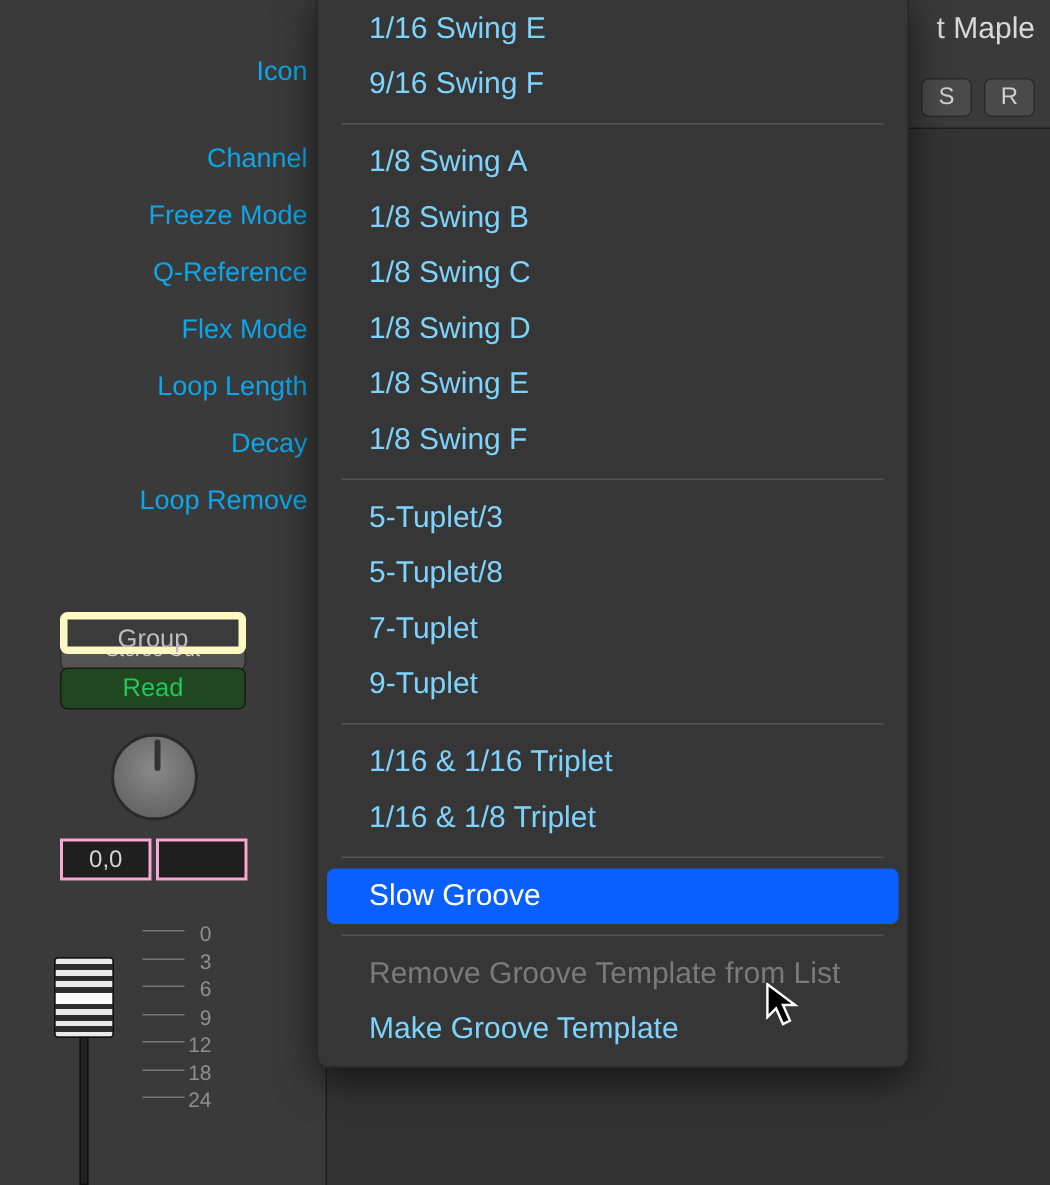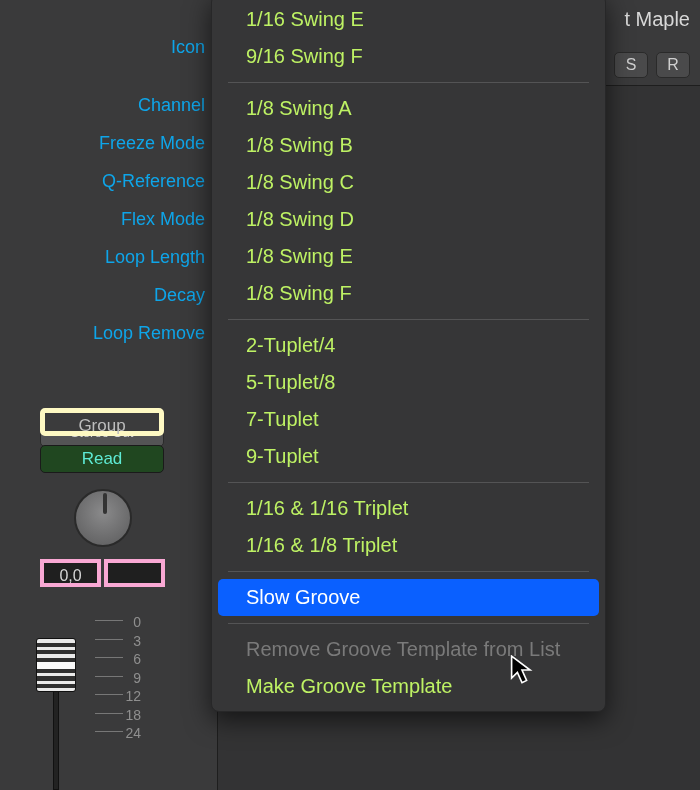--- a/index.html
+++ b/index.html
@@ -63,21 +63,21 @@
       position: absolute;
       left: 40px;
       top: 445px;
       width: 124px;
       height: 28px;
       background: #204720;
       border: 1px solid #1a1a1a;
       border-radius: 5px;
       text-align: center;
       line-height: 25px;
-      color: #5eead4;
+      color: #22c55e;
       font-size: 17px;
     }
     .knob-wrap {
       position: absolute;
       left: 74px;
       top: 489px;
       width: 58px;
       height: 58px;
     }
     .knob-outer {
@@ -95,21 +95,21 @@
       background: #333;
       left: 27px;
       top: 2px;
       border-radius: 2px;
     }
     .value-display {
       position: absolute;
       top: 559px;
       height: 28px;
       background: #1f1f1f;
-      border: 4px solid #f9a8d4;
+      border: 2px solid #f9a8d4;
       text-align: center;
       line-height: 25px;
       color: #d5d5d5;
       font-size: 16px;
     }
     .ruler {
       position: absolute;
       left: 95px;
       top: 613px;
       width: 50px;
@@ -207,21 +207,21 @@
       width: 395px;
       background: #363637;
       border: 1px solid #272728;
       border-radius: 8px;
       box-shadow: 0 8px 26px rgba(0,0,0,0.6);
       padding: 6px 6px;
       font-size: 20px;
     }
     .menu-item {
       padding: 7px 28px;
-      color: #bef264;
+      color: #7dd3fc;
       border-radius: 5px;
       cursor: default;
     }
     .menu-item.selected {
       background: #0a60ff;
       color: #ffffff;
     }
     .menu-item.disabled {
       color: #7a7a7a;
     }
@@ -303,21 +303,21 @@
   <div class="menu-item">1/16 Swing E</div>
   <div class="menu-item">9/16 Swing F</div>
   <div class="menu-sep"></div>
   <div class="menu-item">1/8 Swing A</div>
   <div class="menu-item">1/8 Swing B</div>
   <div class="menu-item">1/8 Swing C</div>
   <div class="menu-item">1/8 Swing D</div>
   <div class="menu-item">1/8 Swing E</div>
   <div class="menu-item">1/8 Swing F</div>
   <div class="menu-sep"></div>
-  <div class="menu-item">2-Tuplet/4</div>
+  <div class="menu-item">5-Tuplet/3</div>
   <div class="menu-item">5-Tuplet/8</div>
   <div class="menu-item">7-Tuplet</div>
   <div class="menu-item">9-Tuplet</div>
   <div class="menu-sep"></div>
   <div class="menu-item">1/16 &amp; 1/16 Triplet</div>
   <div class="menu-item">1/16 &amp; 1/8 Triplet</div>
   <div class="menu-sep"></div>
   <div class="menu-item selected">Slow Groove</div>
   <div class="menu-sep"></div>
   <div class="menu-item disabled">Remove Groove Template from List</div>

